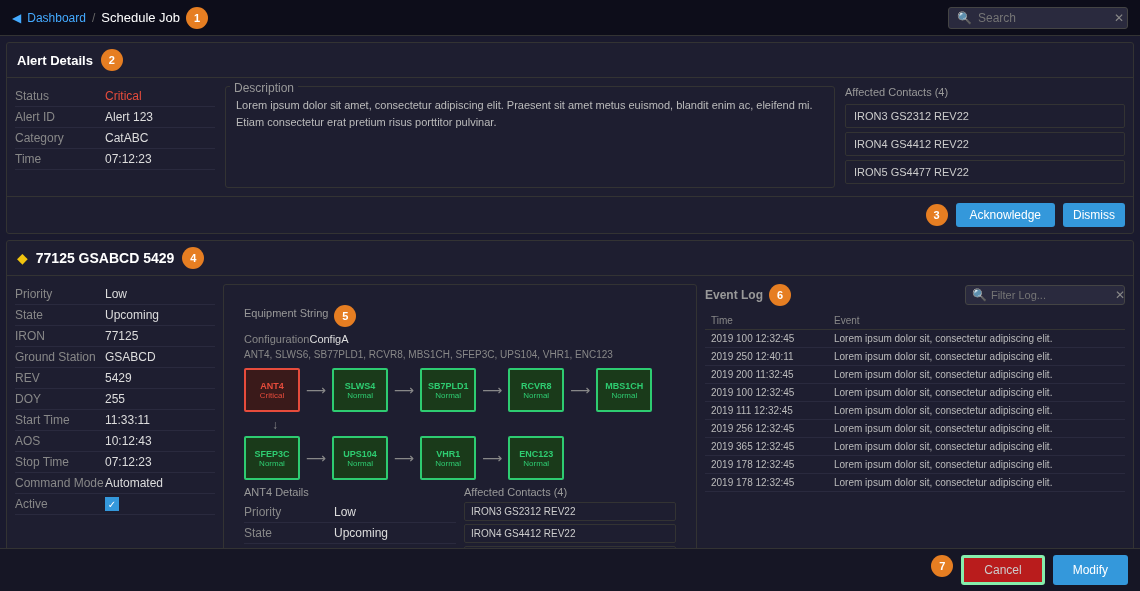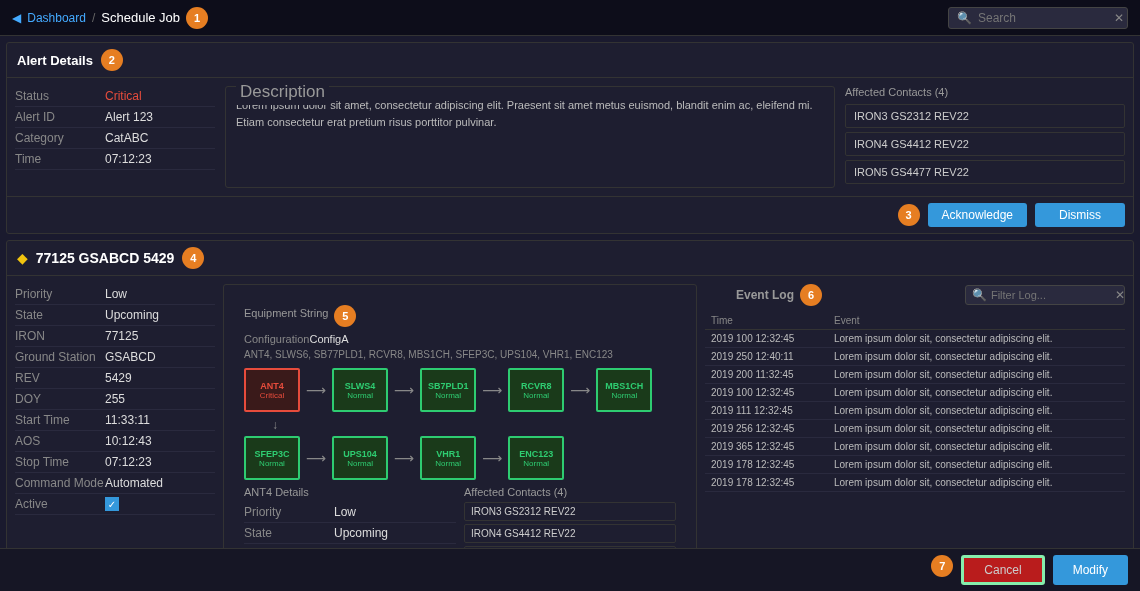--- a/index.html
+++ b/index.html
@@ -115,25 +115,25 @@
       border-radius: 3px;
       padding: 10px;
       color: #bbb;
       font-size: 11px;
       line-height: 1.5;
       position: relative;
     }
     .description-label {
       position: absolute;
       top: -8px;
-      left: 10px;
+      left: 4px;
       background: #1e1e30;
       padding: 0 4px;
       color: #999;
-      font-size: 17px;
+      font-size: 12px;
     }
     .affected-contacts {
       width: 280px;
     }
     .affected-title {
       color: #999;
       font-size: 11px;
       margin-bottom: 6px;
     }
     .contact-item {
@@ -158,21 +158,21 @@
       border: none;
       padding: 5px 14px;
       border-radius: 3px;
       cursor: pointer;
       font-size: 12px;
     }
     .btn-dismiss {
       background: #3498db;
       color: #fff;
       border: none;
-      padding: 5px 24px;
+      padding: 5px 10px;
       border-radius: 3px;
       cursor: pointer;
       font-size: 12px;
     }
 
     
     .contact-section {
       margin: 0 6px 6px 6px;
       background: #1e1e30;
       border: 1px solid #333;
@@ -309,21 +309,20 @@
     .event-log-header {
       display: flex;
       align-items: center;
       justify-content: space-between;
       margin-bottom: 6px;
     }
     .event-log-title {
       color: #999;
       font-size: 12px;
       font-weight: bold;
-      margin-left: 31px;
     }
     .filter-input {
       display: flex;
       align-items: center;
       background: #2a2a3e;
       border: 1px solid #444;
       border-radius: 3px;
       padding: 2px 6px;
       gap: 4px;
       width: 160px;

